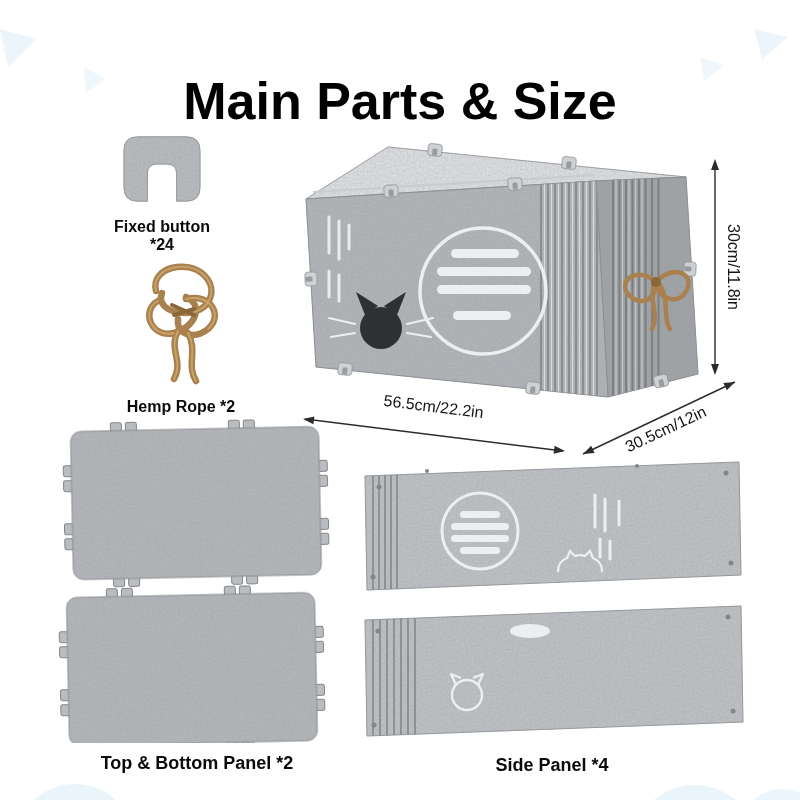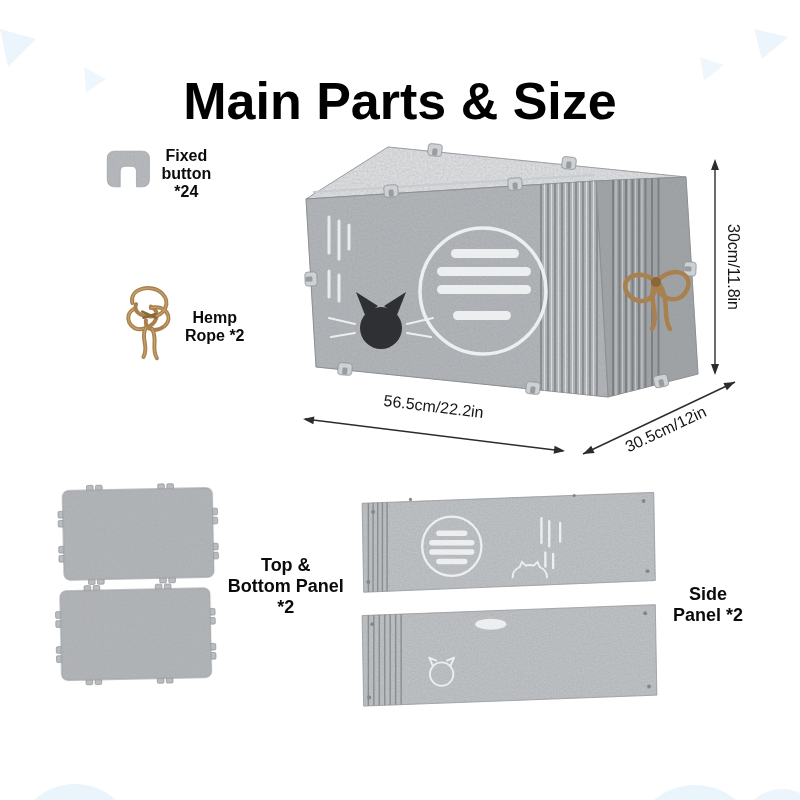--- a/index.html
+++ b/index.html
@@ -2,21 +2,21 @@
 <html><head>
 <meta charset="utf-8">
 <style>
   * { margin:0; padding:0; box-sizing:border-box; }
   html,body { width:800px; height:800px; }
   body { font-family:"Liberation Sans","DejaVu Sans",sans-serif; background:#ffffff; }
   .canvas { position:relative; width:800px; height:787px; background:#ffffff; overflow:hidden;margin-top:29px; }
   .bg { position:absolute; left:0; top:0; }
   .title { position:absolute; top:42px; left:0; width:100%; text-align:center;
            font-size:52px; font-weight:900; color:#000; letter-spacing:0; }
-  figure { position:absolute; display:flex; flex-direction:row; align-items:center; }
+  figure { position:absolute; display:flex; flex-direction:column; align-items:center; }
   figcaption { color:#0b0b0b; text-align:center; }
   .caption-sm { font-size:16px; font-weight:700; margin-top:9px; }
   .caption-lg { font-size:18px; font-weight:700; margin-top:10px; }
   .fig-fixed-button { left:104px; top:100px; width:116px; }
   .fig-hemp-rope   { left:114px;  top:226px; width:134px; }
   .assembly        { position:absolute; left:283px; top:100px; width:487px; height:338px; }
   .fig-tb-panels   { left:50px;  top:390px; width:294px; }
   .fig-side-panels { left:352px; top:426px; width:400px; }
   svg text { font-family:"Liberation Sans","DejaVu Sans",sans-serif; }
 </style>
@@ -268,16 +268,16 @@
           <path d="M104,230 L99,219 L109,223 M126,230 L131,219 L121,223"></path>
         </g>
         <g fill="#83868a">
           <circle cx="26" cy="176" r="2.5"></circle>
             <circle cx="376" cy="162" r="2.5"></circle>
           <circle cx="381" cy="256" r="2.5"></circle>
             <circle cx="22" cy="270" r="2.5"></circle>
         </g>
       </g>
     </svg>
-    <figcaption class="caption-lg">Side Panel *2</figcaption>
+    <figcaption class="caption-lg">Side Panel *4</figcaption>
   </figure>
 
 </div>
 
 </body></html>

